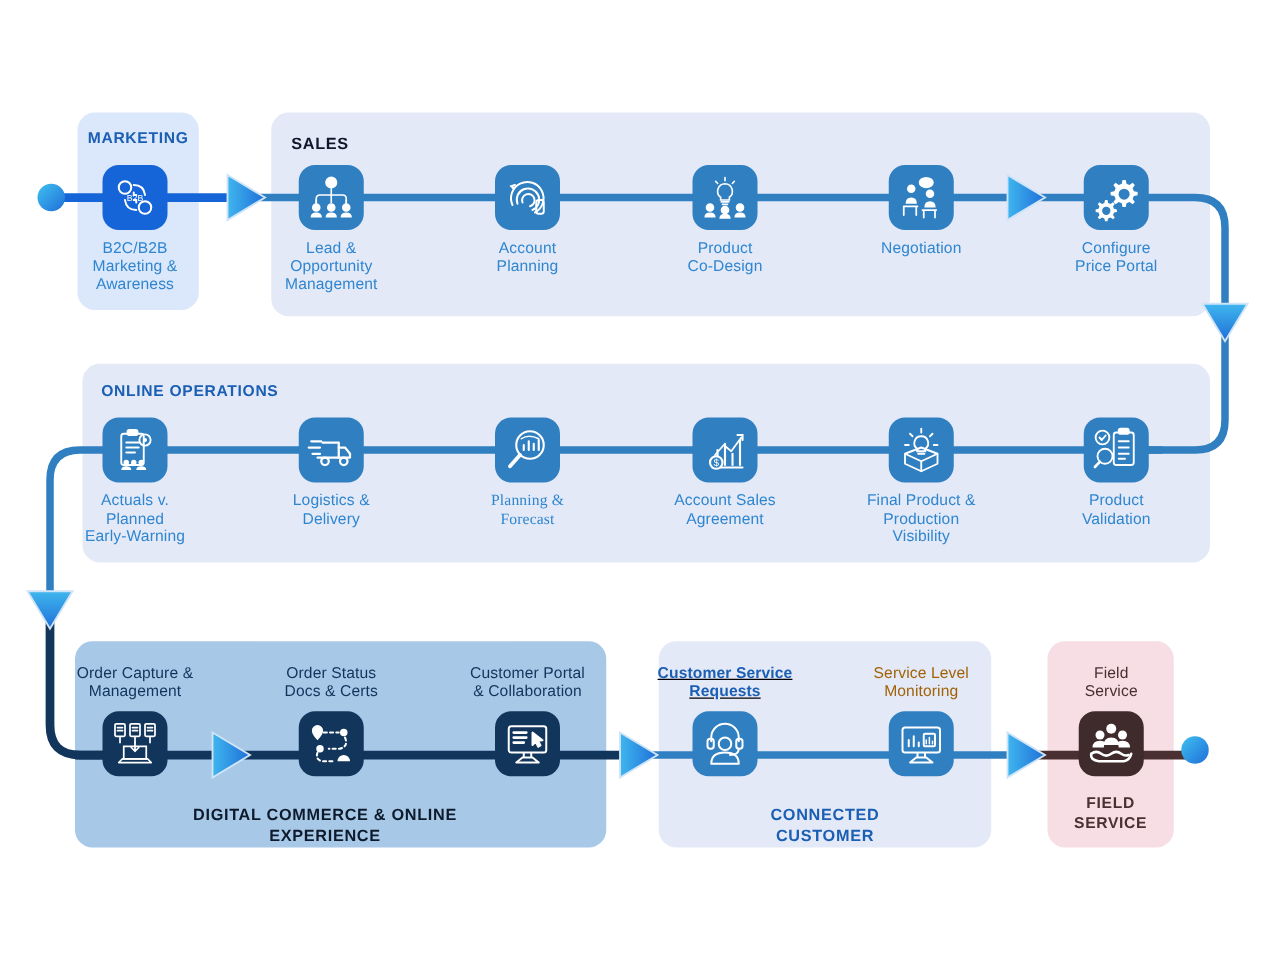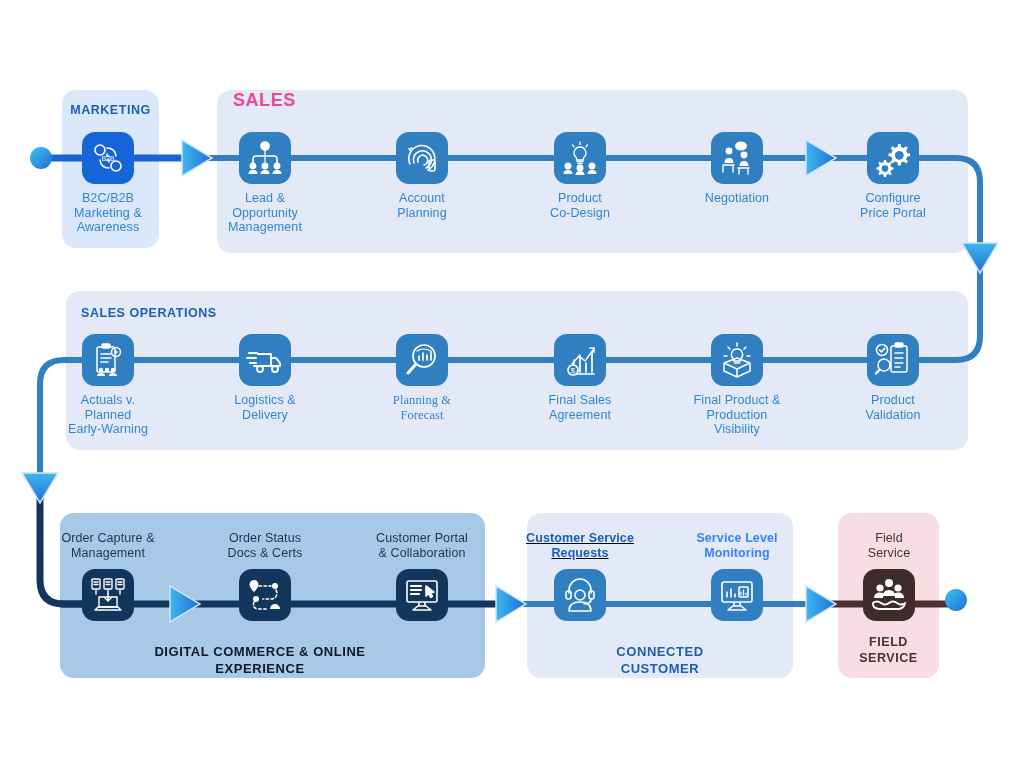--- a/index.html
+++ b/index.html
@@ -57,23 +57,23 @@
   <div class="panel" style="left:66px;top:291px;width:902px;height:159px;background:#e4e9f7;"></div>
 
   <div class="panel" style="left:60px;top:513px;width:425px;height:165px;background:#a8c8e8;"></div>
 
   <div class="panel" style="left:527px;top:513px;width:266px;height:165px;background:#e4e9f7;"></div>
 
   <div class="panel" style="left:838px;top:513px;width:101px;height:165px;background:#f7dde4;"></div>
 
   <div class="panel-title" style="left:62px;top:103px;width:97px;text-align:center;font-size:12.5px;color:#1a5fb4;">MARKETING</div>
 
-  <div class="panel-title" style="left:233px;top:90px;font-size:18px;color:#ec4899;">SALES</div>
-
-  <div class="panel-title" style="left:81px;top:306px;font-size:12.5px;color:#1a5fb4;">SALES OPERATIONS</div>
+  <div class="panel-title" style="left:233px;top:107px;font-size:13px;color:#0f172a;">SALES</div>
+
+  <div class="panel-title" style="left:81px;top:306px;font-size:12.5px;color:#1a5fb4;">ONLINE OPERATIONS</div>
 
   <div class="panel-title center" style="left:60px;top:643px;width:400px;font-size:13px;line-height:17px;color:#0d1a2b;">DIGITAL COMMERCE &amp; ONLINE
 EXPERIENCE</div>
 
   <div class="panel-title center" style="left:527px;top:643px;width:266px;font-size:13px;line-height:17px;color:#1a5fb4;">CONNECTED
 CUSTOMER</div>
 
   <div class="panel-title center" style="left:838px;top:634px;width:101px;font-size:12.5px;line-height:16px;color:#4a3030;">FIELD
 SERVICE</div>
 
@@ -289,21 +289,21 @@
     <div class="icon-tile" style="background:#2f7fc1;">
       <svg class="tile-svg" viewBox="0 0 40 40" fill="none" stroke="#fff" stroke-width="1.7">
         <path d="M14 32 v-12 M20 32 v-17 M26 32 v-9 M32 32 v-20" stroke-linecap="round"></path>
         <path d="M10 34 h24" stroke-linecap="round"></path>
         <path d="M12 24 l7 -8 l6 5 l8 -11" stroke-linecap="round" stroke-linejoin="round" stroke-width="1.4"></path>
         <path d="M30 8 h4 v4" stroke-linecap="round"></path>
         <circle cx="13" cy="30" r="5" fill="#2f7fc1"></circle>
         <text x="13" y="33" font-size="8" fill="#fff" stroke="none" text-anchor="middle" font-family="Liberation Sans, sans-serif">$</text>
       </svg>
     </div>
-    <div class="node-label" style="color:#2f86d0;">Final Sales
+    <div class="node-label" style="color:#2f86d0;">Account Sales
 Agreement</div>
   </div>
 
   <div class="node" style="left:737px;top:334px;">
     <div class="icon-tile" style="background:#2f7fc1;">
       <svg class="tile-svg" viewBox="0 0 40 40" fill="none" stroke="#fff" stroke-width="1.5">
         <path d="M20 3 v3 M11 7 l2 2 M29 7 l-2 2 M7 16 h3 M33 16 h-3" stroke-linecap="round"></path>
         <path d="M20 9 a5.5 5.5 0 0 1 3.2 10 v2h-6.4v-2A5.5 5.5 0 0 1 20 9z"></path>
         <path d="M17.5 23 h5" stroke-linecap="round"></path>
         <path d="M7 23 l13 -5 l13 5 l-13 6 z" stroke-linejoin="round"></path>
@@ -388,21 +388,21 @@
         <rect x="6" y="16" width="5" height="8" rx="2.2"></rect>
         <rect x="29" y="16" width="5" height="8" rx="2.2"></rect>
         <path d="M31 24 q0 5 -7 5" stroke-linecap="round"></path>
         <circle cx="20" cy="20" r="5"></circle>
         <path d="M9 36 q0-9 11-9 q11 0 11 9 z" stroke-linejoin="round"></path>
       </svg>
     </div>
   </div>
 
   <div class="node label-top" style="left:737px;top:531px;">
-    <div class="node-label" style="color:#3b82f6;font-weight:bold;">Service Level
+    <div class="node-label" style="color:#a16207;font-weight:normal;">Service Level
 Monitoring</div>
     <div class="icon-tile" style="background:#2f7fc1;">
       <svg class="tile-svg" viewBox="0 0 40 40" fill="none" stroke="#fff" stroke-width="1.6">
         <rect x="5" y="7" width="30" height="20" rx="2"></rect>
         <path d="M10 22 v-5 M14 22 v-8 M18 22 v-3" stroke-linecap="round"></path>
         <rect x="22" y="12" width="9" height="10" rx="1"></rect>
         <path d="M24 20 v-3 M26.5 20 v-5 M29 20 v-2" stroke-linecap="round" stroke-width="1.2"></path>
         <path d="M17 27 v4 M23 27 v4"></path>
         <path d="M11 35 h18 l-5 -4 h-8 z" stroke-linejoin="round"></path>
       </svg>

